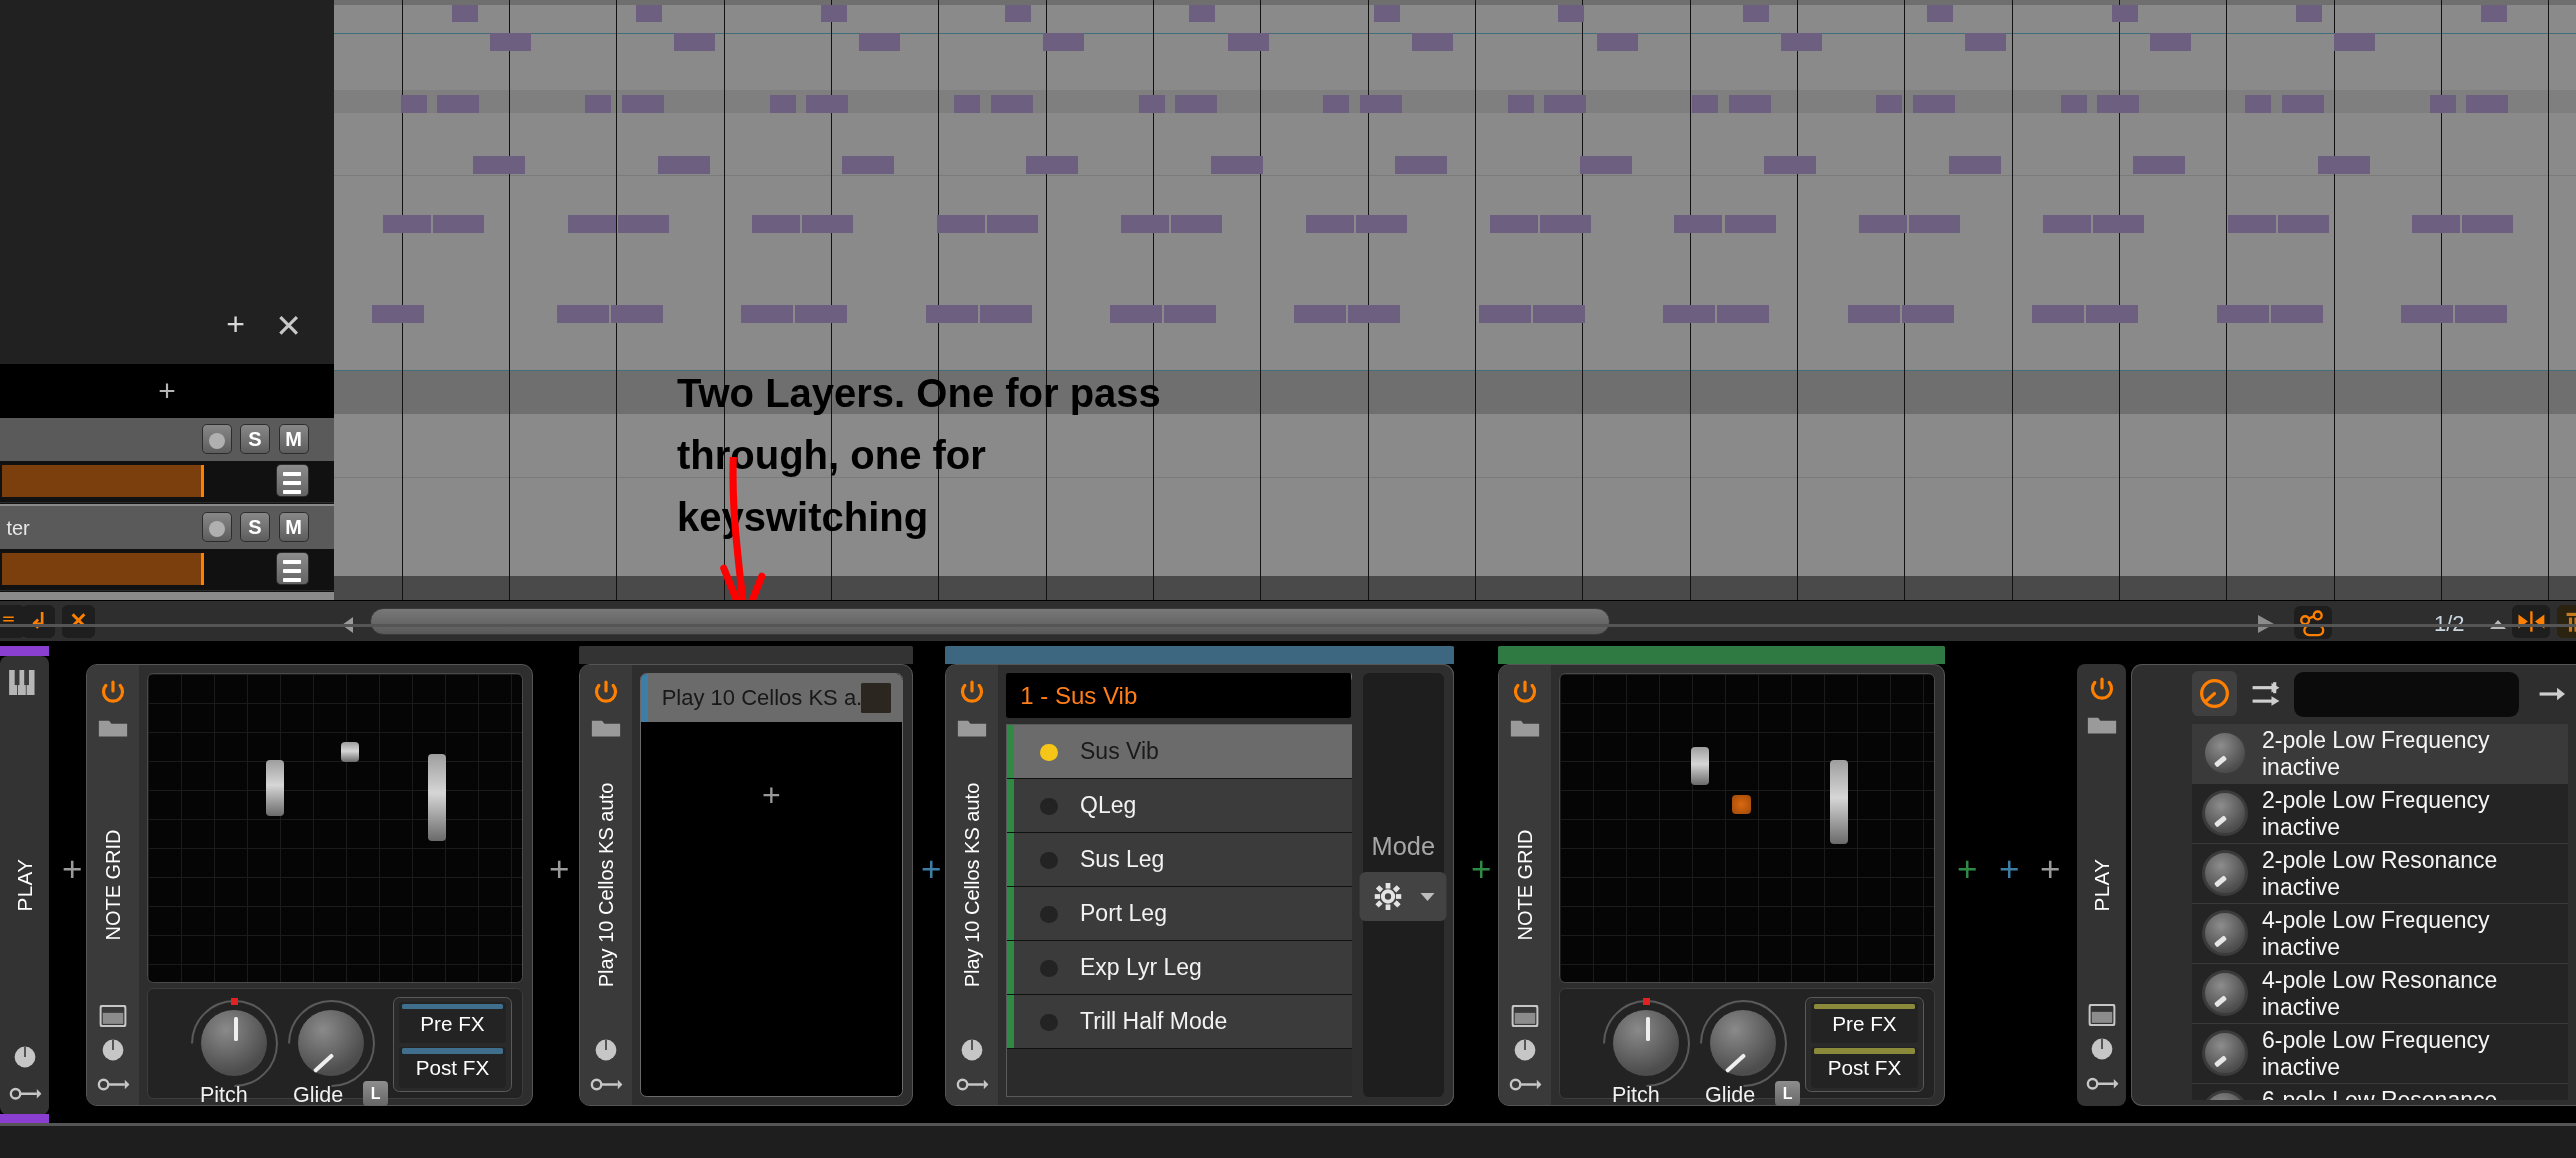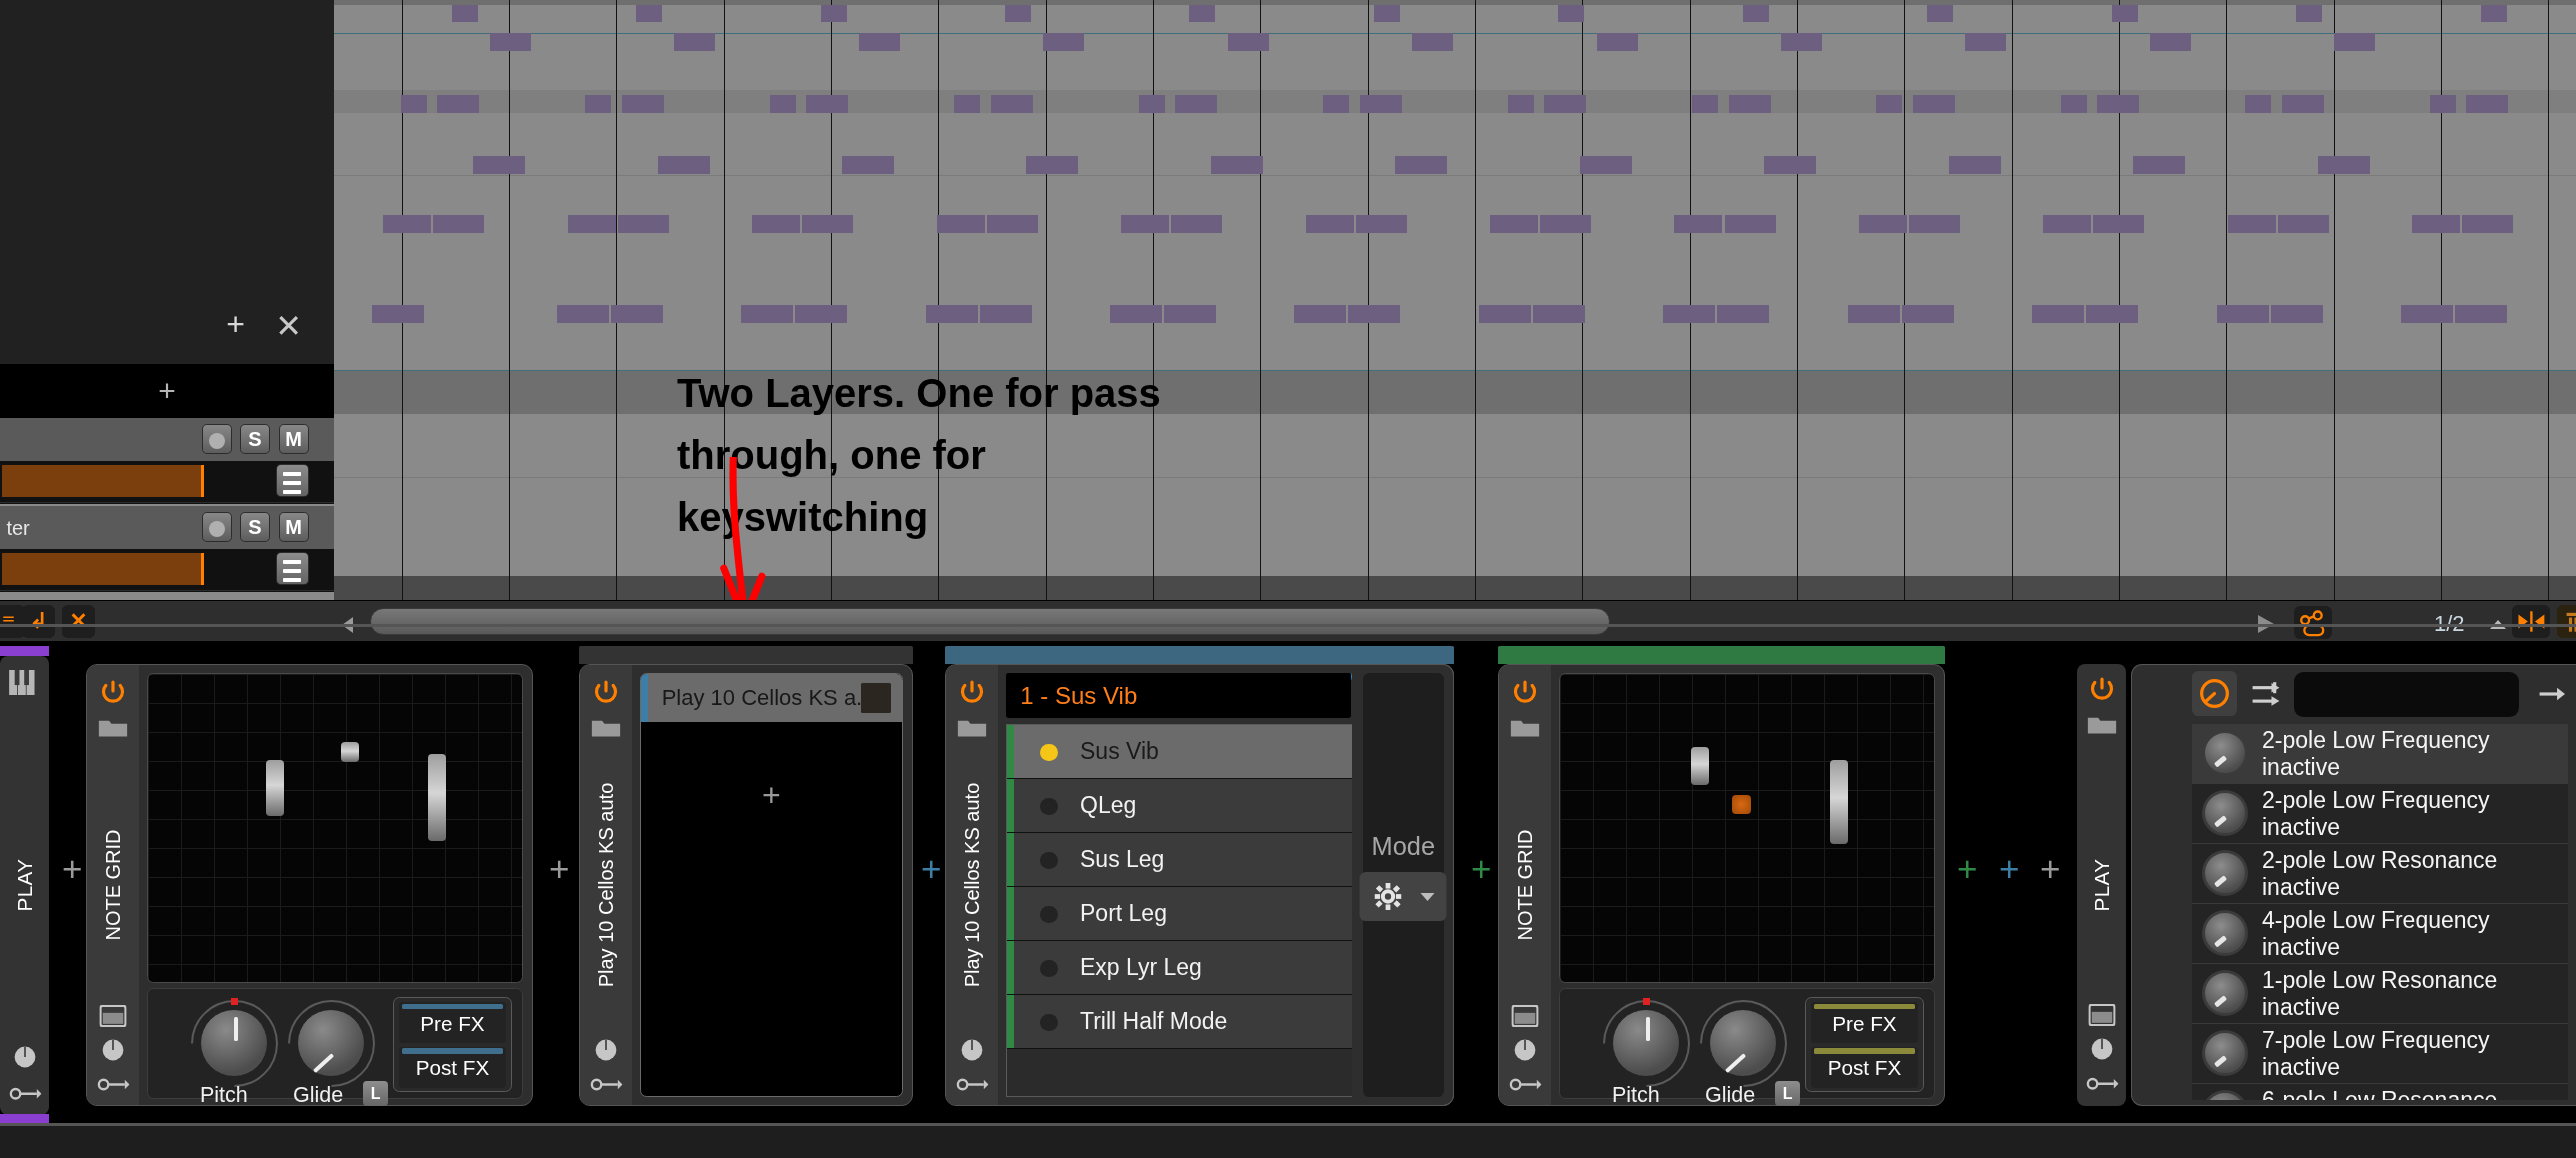--- a/index.html
+++ b/index.html
@@ -766,25 +766,25 @@
         <div class="fbrow">
           <div class="fbknob"></div>
           <div class="fbtxt"><span>2-pole Low Resonance</span><br><span>inactive</span></div>
         </div>
         <div class="fbrow">
           <div class="fbknob"></div>
           <div class="fbtxt"><span>4-pole Low Frequency</span><br><span>inactive</span></div>
         </div>
         <div class="fbrow">
           <div class="fbknob"></div>
-          <div class="fbtxt"><span>1-pole Low Resonance</span><br><span>inactive</span></div>
+          <div class="fbtxt"><span>4-pole Low Resonance</span><br><span>inactive</span></div>
         </div>
         <div class="fbrow">
           <div class="fbknob"></div>
-          <div class="fbtxt"><span>7-pole Low Frequency</span><br><span>inactive</span></div>
+          <div class="fbtxt"><span>6-pole Low Frequency</span><br><span>inactive</span></div>
         </div>
         <div class="fbrow">
           <div class="fbknob"></div>
           <div class="fbtxt"><span>6-pole Low Resonance</span><br></div>
         </div>
       </div>
     </div>
   </div>
 
   <div class="bottomstrip"></div>

